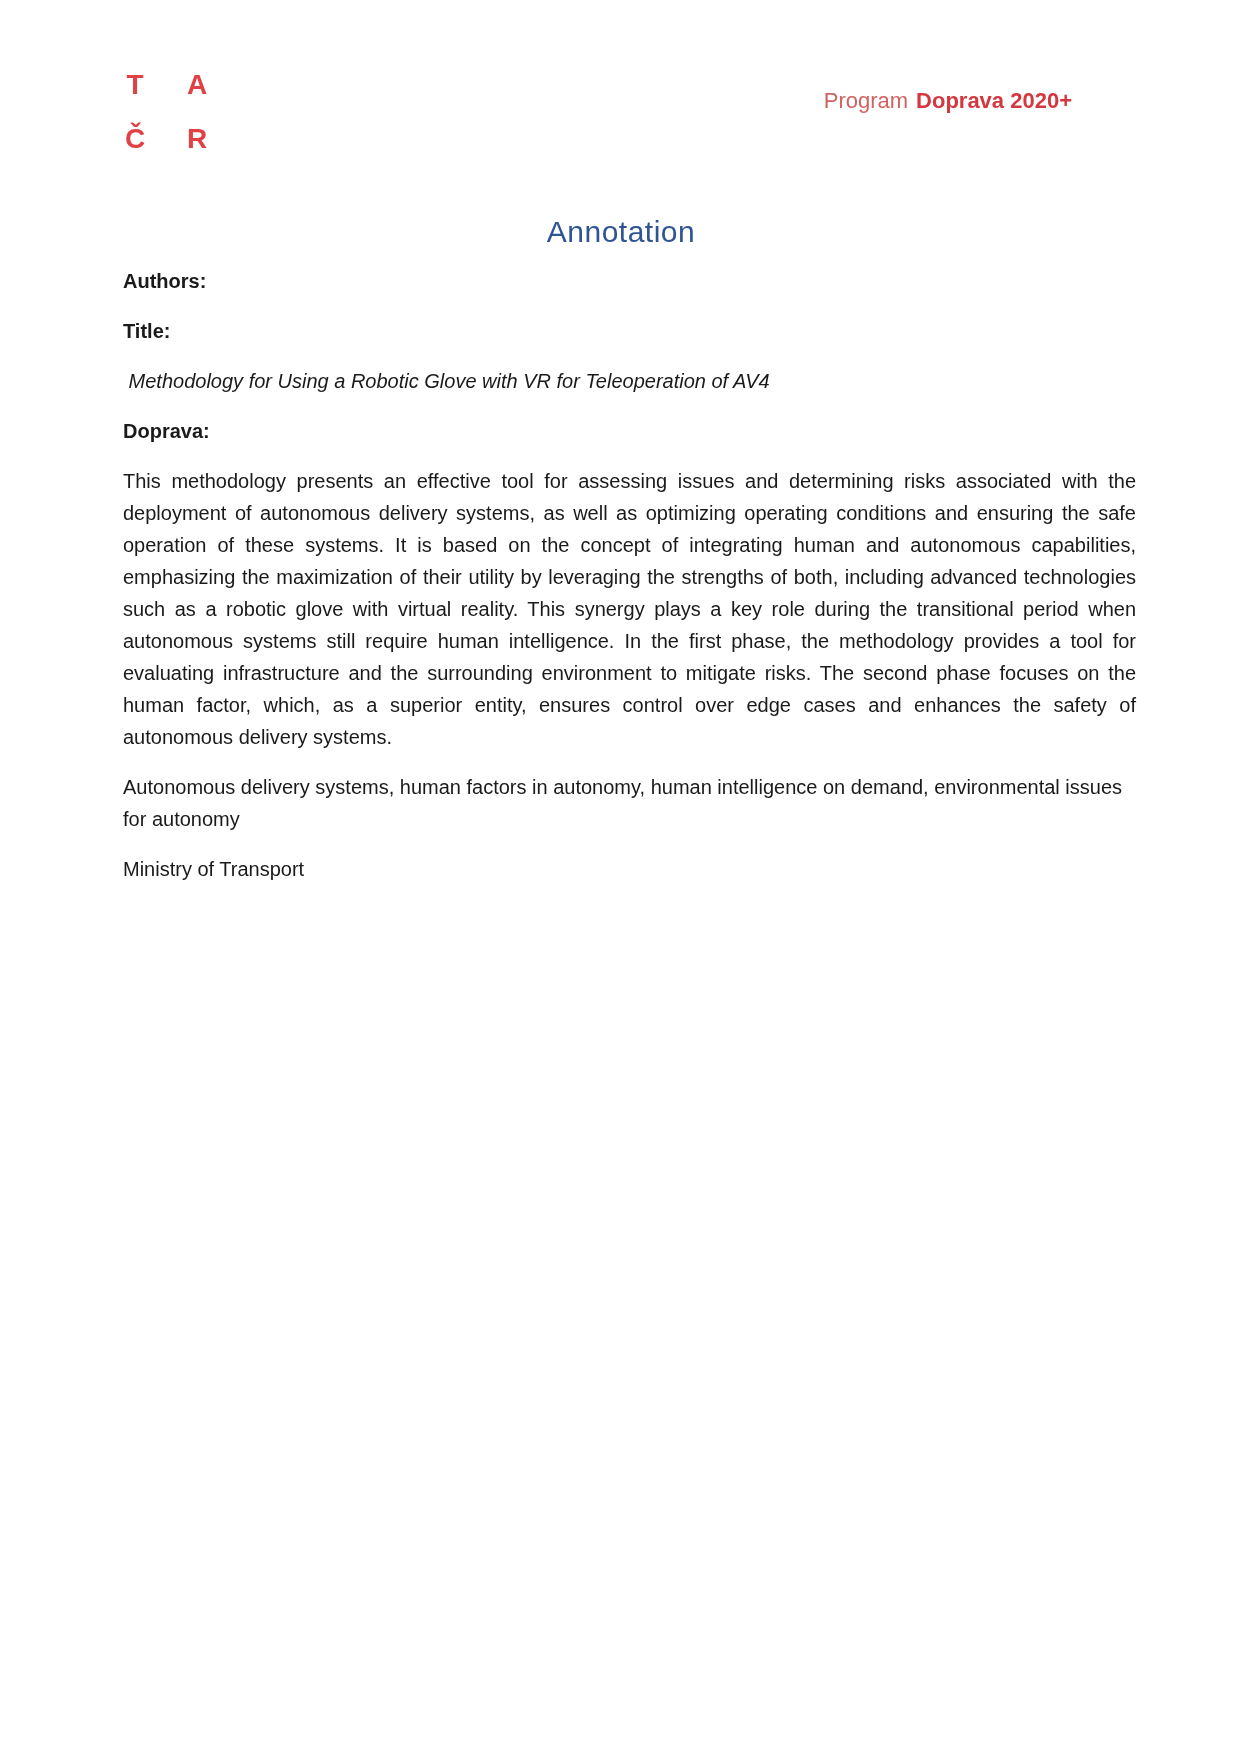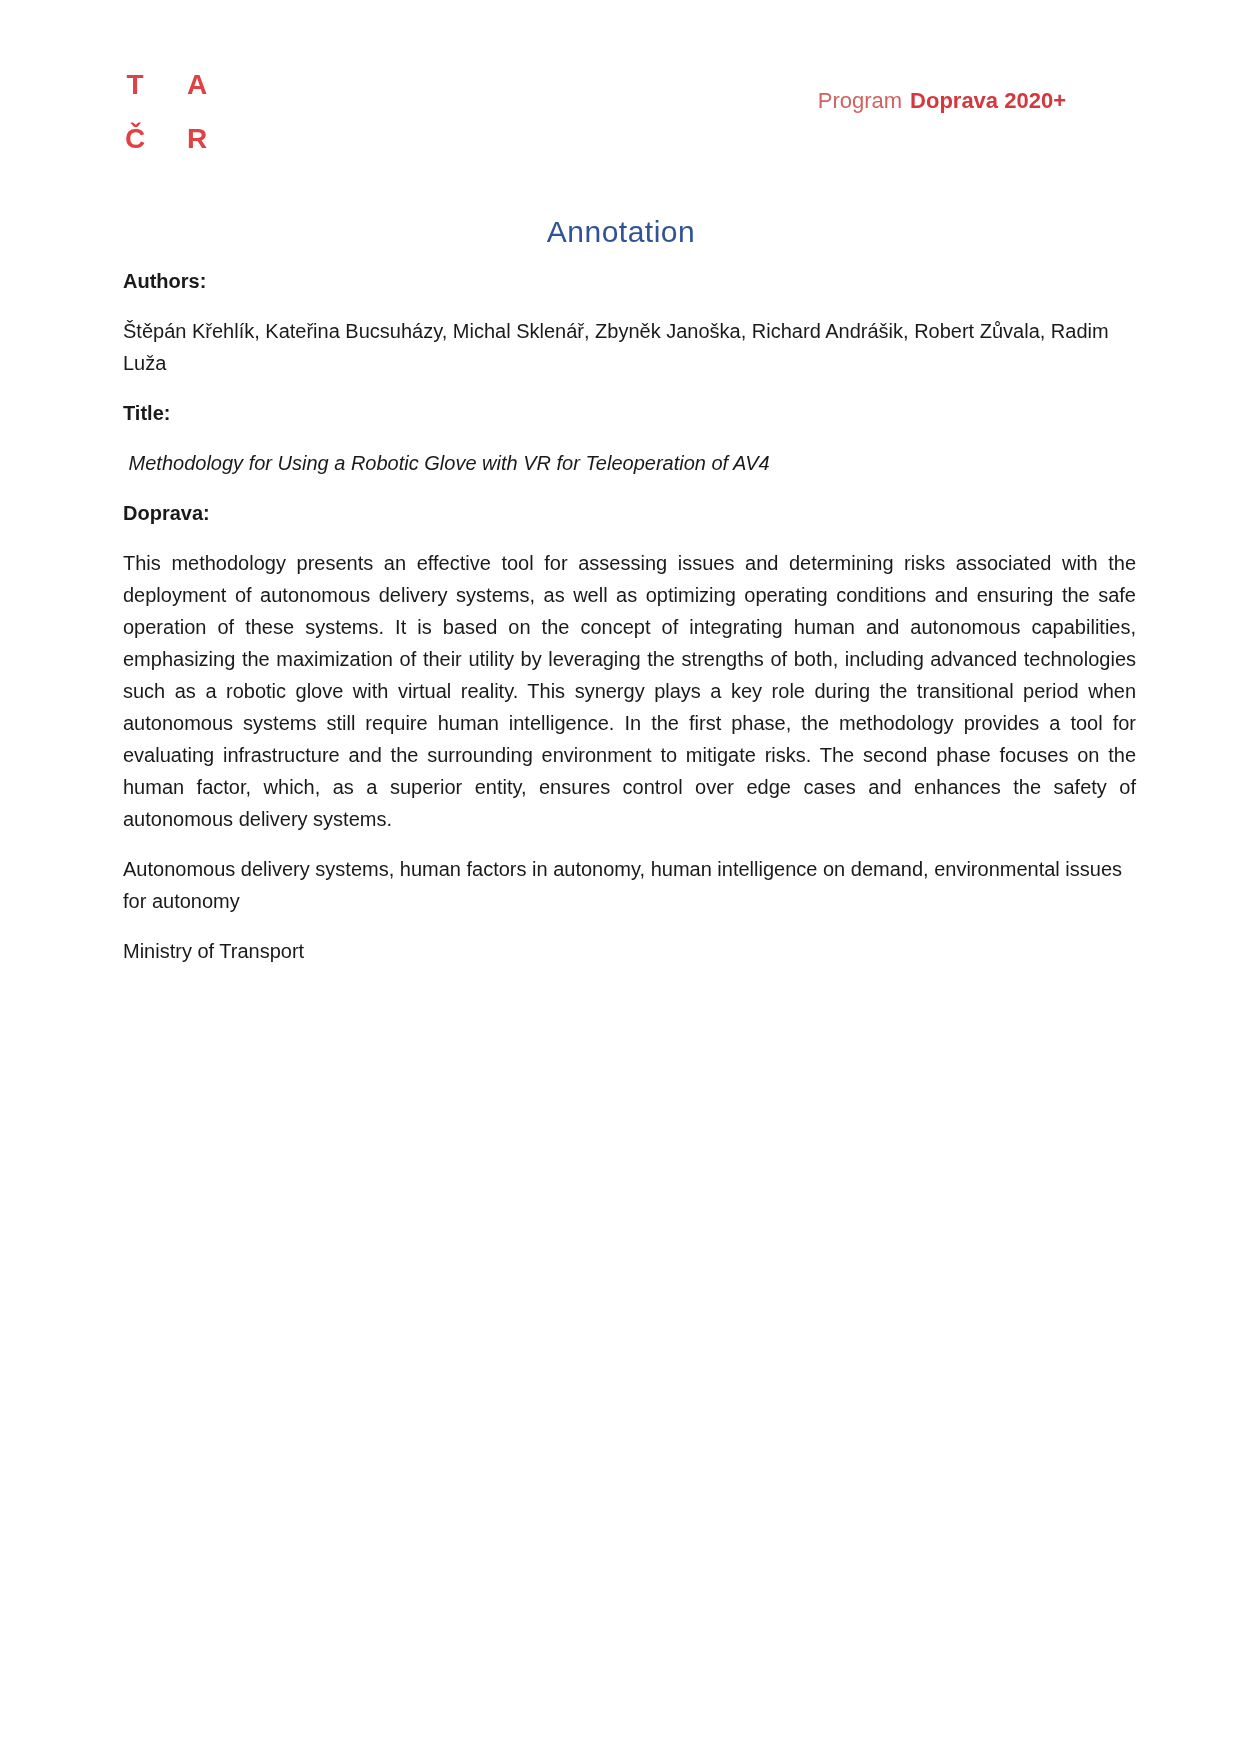--- a/index.html
+++ b/index.html
@@ -35,21 +35,21 @@
   }
   .logo span {
     display: flex;
     align-items: center;
     justify-content: center;
   }
 
   .program-line {
     position: absolute;
     top: 88px;
-    right: 175px;
+    right: 169px;
     font-size: 22px;
     white-space: nowrap;
   }
   .program-line .program-word {
     font-weight: 400;
     margin-right: 8px;
   }
   .program-line .program-name {
     font-weight: 700;
   }
@@ -98,21 +98,20 @@
   </div>
 
   <div class="program-line">
     <span class="program-word" style="color: rgb(210, 98, 95);">Program</span><span class="program-name" style="color: rgb(212, 55, 62);">Doprava 2020+</span>
   </div>
 
   <div class="content" style="color: rgb(26, 26, 26);">
     <h1 class="doc-heading" style="color: rgb(47, 84, 150);">Annotation</h1>
 
     <p class="label">Authors:</p>
-    <p class="authors-text">Štěpán Křehlík, Kateřina Bucsuházy, Michal Sklenář, Zbyněk Janoška, Richard Andrášik, Robert Zůvala, Radim Luža</p>
 
     <p class="label">Title:</p>
     <p class="title-text"> Methodology for Using a Robotic Glove with VR for Teleoperation of AV4</p>
 
     <p class="label">Doprava:</p>
     <p class="abstract-text">This methodology presents an effective tool for assessing issues and determining risks associated with the deployment of autonomous delivery systems, as well as optimizing operating conditions and ensuring the safe operation of these systems. It is based on the concept of integrating human and autonomous capabilities, emphasizing the maximization of their utility by leveraging the strengths of both, including advanced technologies such as a robotic glove with virtual reality. This synergy plays a key role during the transitional period when autonomous systems still require human intelligence. In the first phase, the methodology provides a tool for evaluating infrastructure and the surrounding environment to mitigate risks. The second phase focuses on the human factor, which, as a superior entity, ensures control over edge cases and enhances the safety of autonomous delivery systems.</p>
 
     <p class="keywords-text">Autonomous delivery systems, human factors in autonomy, human intelligence on demand, environmental issues for autonomy</p>
 
     <p class="approving-text">Ministry of Transport</p>

